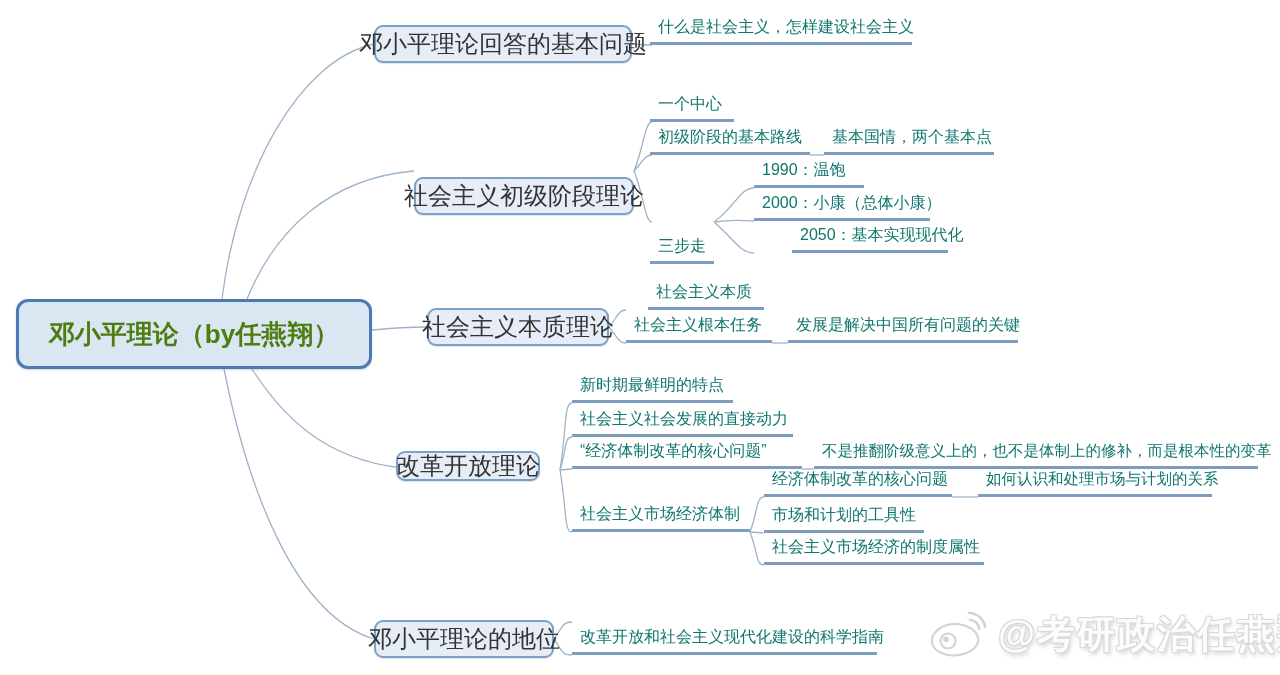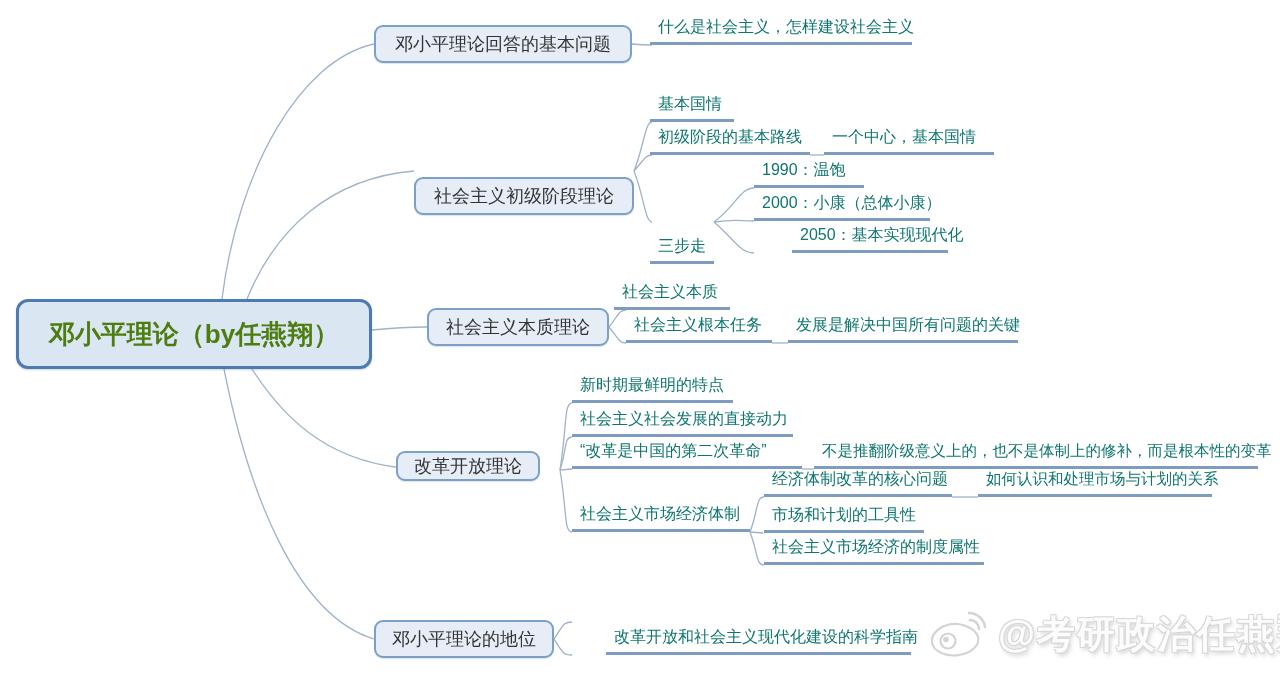--- a/index.html
+++ b/index.html
@@ -13,21 +13,21 @@
     position:absolute;left:16px;top:299px;width:356px;height:70px;box-sizing:border-box;
     background:#dbe6f3;border:3px solid #4d7ab2;border-radius:12px;
     display:flex;align-items:center;justify-content:center;
     font-size:26px;font-weight:bold;color:#4d7c0f;white-space:nowrap;
     box-shadow:0 1px 2px rgba(60,90,130,.25);
   }
   .box{
     position:absolute;box-sizing:border-box;
     background:#e6edf6;border:2px solid #7ba1c7;border-radius:9px;
     display:flex;align-items:center;justify-content:center;
-    font-size:18px;color:#333;white-space:nowrap;
+    font-size:24px;color:#333;white-space:nowrap;
     box-shadow:0 1px 1px rgba(90,120,160,.2);
   }
   .leaf{
     position:absolute;box-sizing:border-box;height:26px;
     border-bottom:3px solid #7d9cc0;
     display:flex;align-items:flex-end;
     padding:0 0 4px 8px;
     font-size:16px;color:#0f766e;white-space:nowrap;
   }
   .watermark{
@@ -103,80 +103,80 @@
   </div>
   <div class="box" style="left:374px;top:620px;width:180px;height:38px;">
     <span>邓小平理论的地位</span>
   </div>
 
   <div class="leaf" style="left:650px;top:19px;width:262px;">
     <span>什么是社会主义，怎样建设社会主义</span>
   </div>
 
   <div class="leaf" style="left:650px;top:96px;width:84px;">
-    <span>基本国情</span>
+    <span>一个中心</span>
   </div>
   <div class="leaf" style="left:650px;top:129px;width:160px;">
     <span>初级阶段的基本路线</span>
   </div>
   <div class="leaf" style="left:824px;top:129px;width:170px;">
-    <span>一个中心，基本国情</span>
+    <span>基本国情，两个基本点</span>
   </div>
   <div class="leaf" style="left:650px;top:196px;width:64px;margin-top:42px;">
     <span>三步走</span>
   </div>
   <div class="leaf" style="left:754px;top:162px;width:110px;">
     <span>1990：温饱</span>
   </div>
   <div class="leaf" style="left:754px;top:195px;width:176px;">
     <span>2000：小康（总体小康）</span>
   </div>
   <div class="leaf" style="left:792px;top:227px;width:156px;">
     <span>2050：基本实现现代化</span>
   </div>
 
-  <div class="leaf" style="left:614px;top:284px;width:116px;text-align:center;">
+  <div class="leaf" style="left:648px;top:284px;width:116px;text-align:center;">
     <span>社会主义本质</span>
   </div>
   <div class="leaf" style="left:626px;top:317px;width:146px;">
     <span>社会主义根本任务</span>
   </div>
   <div class="leaf" style="left:788px;top:317px;width:230px;">
     <span>发展是解决中国所有问题的关键</span>
   </div>
 
   <div class="leaf" style="left:572px;top:377px;width:161px;">
     <span>新时期最鲜明的特点</span>
   </div>
   <div class="leaf" style="left:572px;top:411px;width:221px;">
     <span>社会主义社会发展的直接动力</span>
   </div>
   <div class="leaf" style="left:572px;top:443px;width:230px;">
-    <span>“改革是中国的第二次革命”</span>
+    <span>“经济体制改革的核心问题”</span>
   </div>
   <div class="leaf" style="left:814px;top:443px;width:444px;font-size:15.5px;">
     <span>不是推翻阶级意义上的，也不是体制上的修补，而是根本性的变革</span>
   </div>
   <div class="leaf" style="left:572px;top:506px;width:178px;">
     <span>社会主义市场经济体制</span>
   </div>
   <div class="leaf" style="left:764px;top:471px;width:188px;">
     <span>经济体制改革的核心问题</span>
   </div>
   <div class="leaf" style="left:978px;top:471px;width:234px;font-size:15.5px;">
     <span>如何认识和处理市场与计划的关系</span>
   </div>
   <div class="leaf" style="left:764px;top:507px;width:160px;">
     <span>市场和计划的工具性</span>
   </div>
   <div class="leaf" style="left:764px;top:539px;width:220px;">
     <span>社会主义市场经济的制度属性</span>
   </div>
 
-  <div class="leaf" style="left:572px;top:629px;width:305px;margin-left:34px;">
+  <div class="leaf" style="left:572px;top:629px;width:305px;">
     <span>改革开放和社会主义现代化建设的科学指南</span>
   </div>
 
   <div class="watermark">
     <svg width="62" height="52" viewBox="0 0 62 52">
       <g fill="rgba(255,255,255,.92)" stroke="#d4d4d4" stroke-width="2.2">
         <path d="M30 16 C14 15 3 25 4 34 C5 44 19 49 31 47 C44 45 52 37 50 29 C48 22 39 17 30 16 Z"></path>
         <circle cx="20" cy="33" r="7.5"></circle>
       </g>
       <g fill="none" stroke="#d4d4d4" stroke-width="2.6" stroke-linecap="round">

